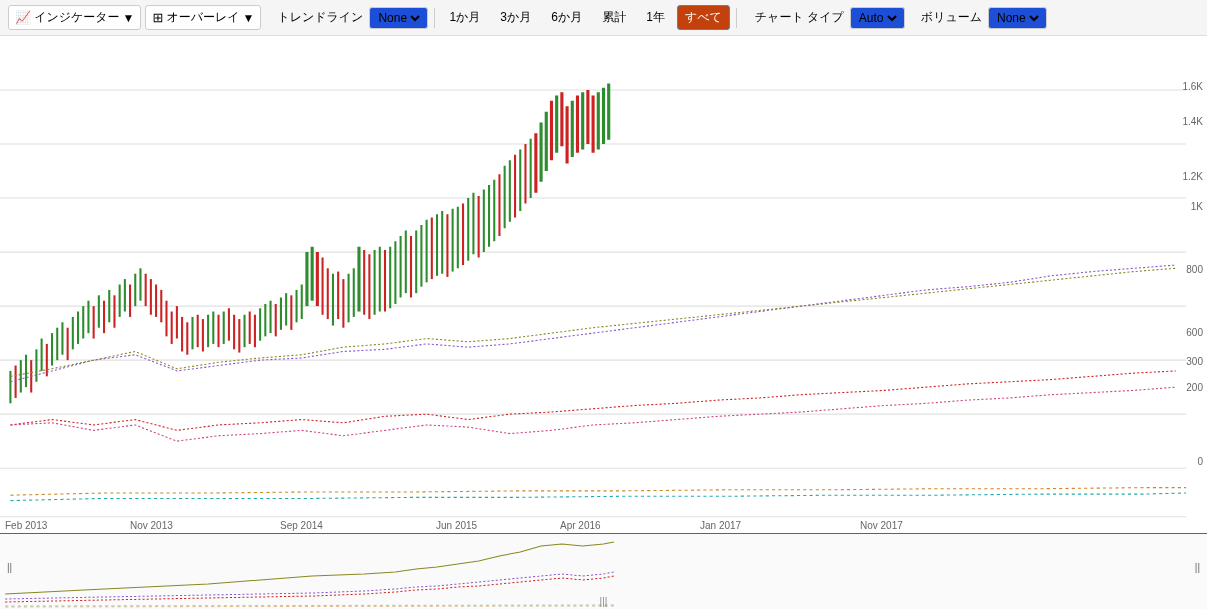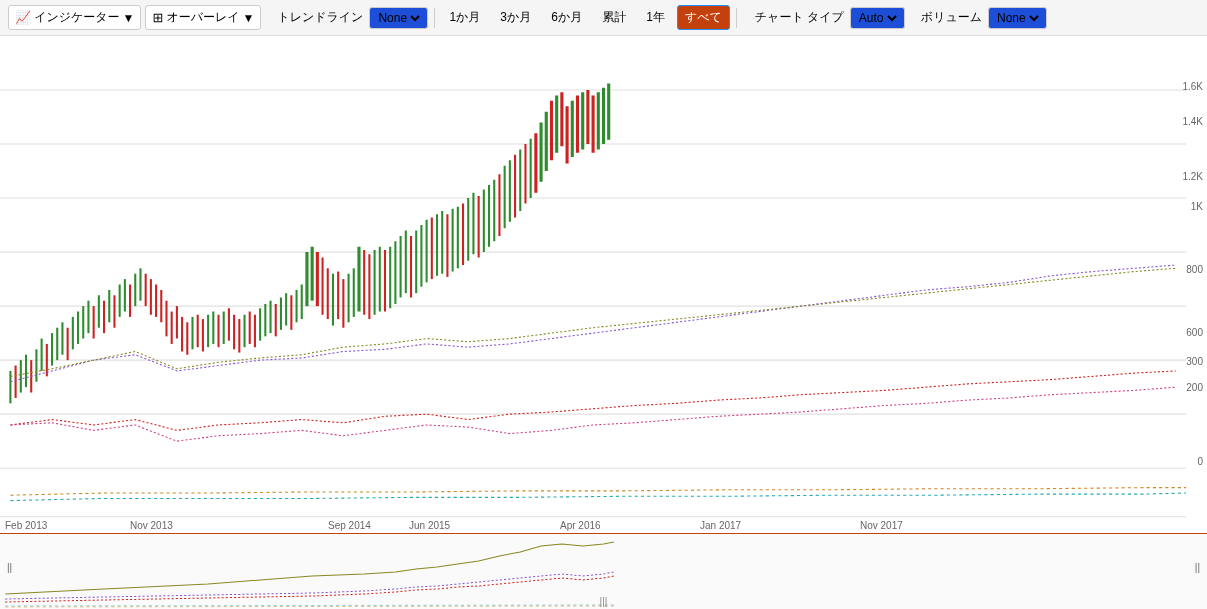--- a/index.html
+++ b/index.html
@@ -342,22 +342,22 @@
     <span class="y-axis-label" style="top: 135px;">1.2K</span>
     <span class="y-axis-label" style="top: 165px;">1K</span>
     <span class="y-axis-label" style="top: 228px;">800</span>
     <span class="y-axis-label" style="top: 282px; margin-top: 9px;">600</span>
     <span class="y-axis-label" style="top: 320px;">300</span>
     <span class="y-axis-label" style="top: 346px;">200</span>
     <span class="y-axis-label" style="top: 420px;">0</span>
 
     <span class="x-axis-label" style="left: 5px;">Feb 2013</span>
     <span class="x-axis-label" style="left: 130px;">Nov 2013</span>
-    <span class="x-axis-label" style="left: 280px; margin-left: 48px;">Sep 2014</span>
-    <span class="x-axis-label" style="left: 409px;">Jun 2015</span>
+    <span class="x-axis-label" style="left: 280px;">Sep 2014</span>
+    <span class="x-axis-label" style="left: 436px;">Jun 2015</span>
     <span class="x-axis-label" style="left: 560px;">Apr 2016</span>
     <span class="x-axis-label" style="left: 700px;">Jan 2017</span>
     <span class="x-axis-label" style="left: 860px;">Nov 2017</span>
   </div>
 
   <div id="mini-chart">
     <svg class="chart-svg" viewBox="0 0 1160 75" preserveAspectRatio="none">
 
       <polyline points="5,60 100,55 200,50 300,42 350,40 380,38 400,35 420,33 440,30 460,27 480,22 500,18 520,12 540,10 560,12 580,10 590,8" stroke="#888822" stroke-width="1" fill="none"></polyline>
 

